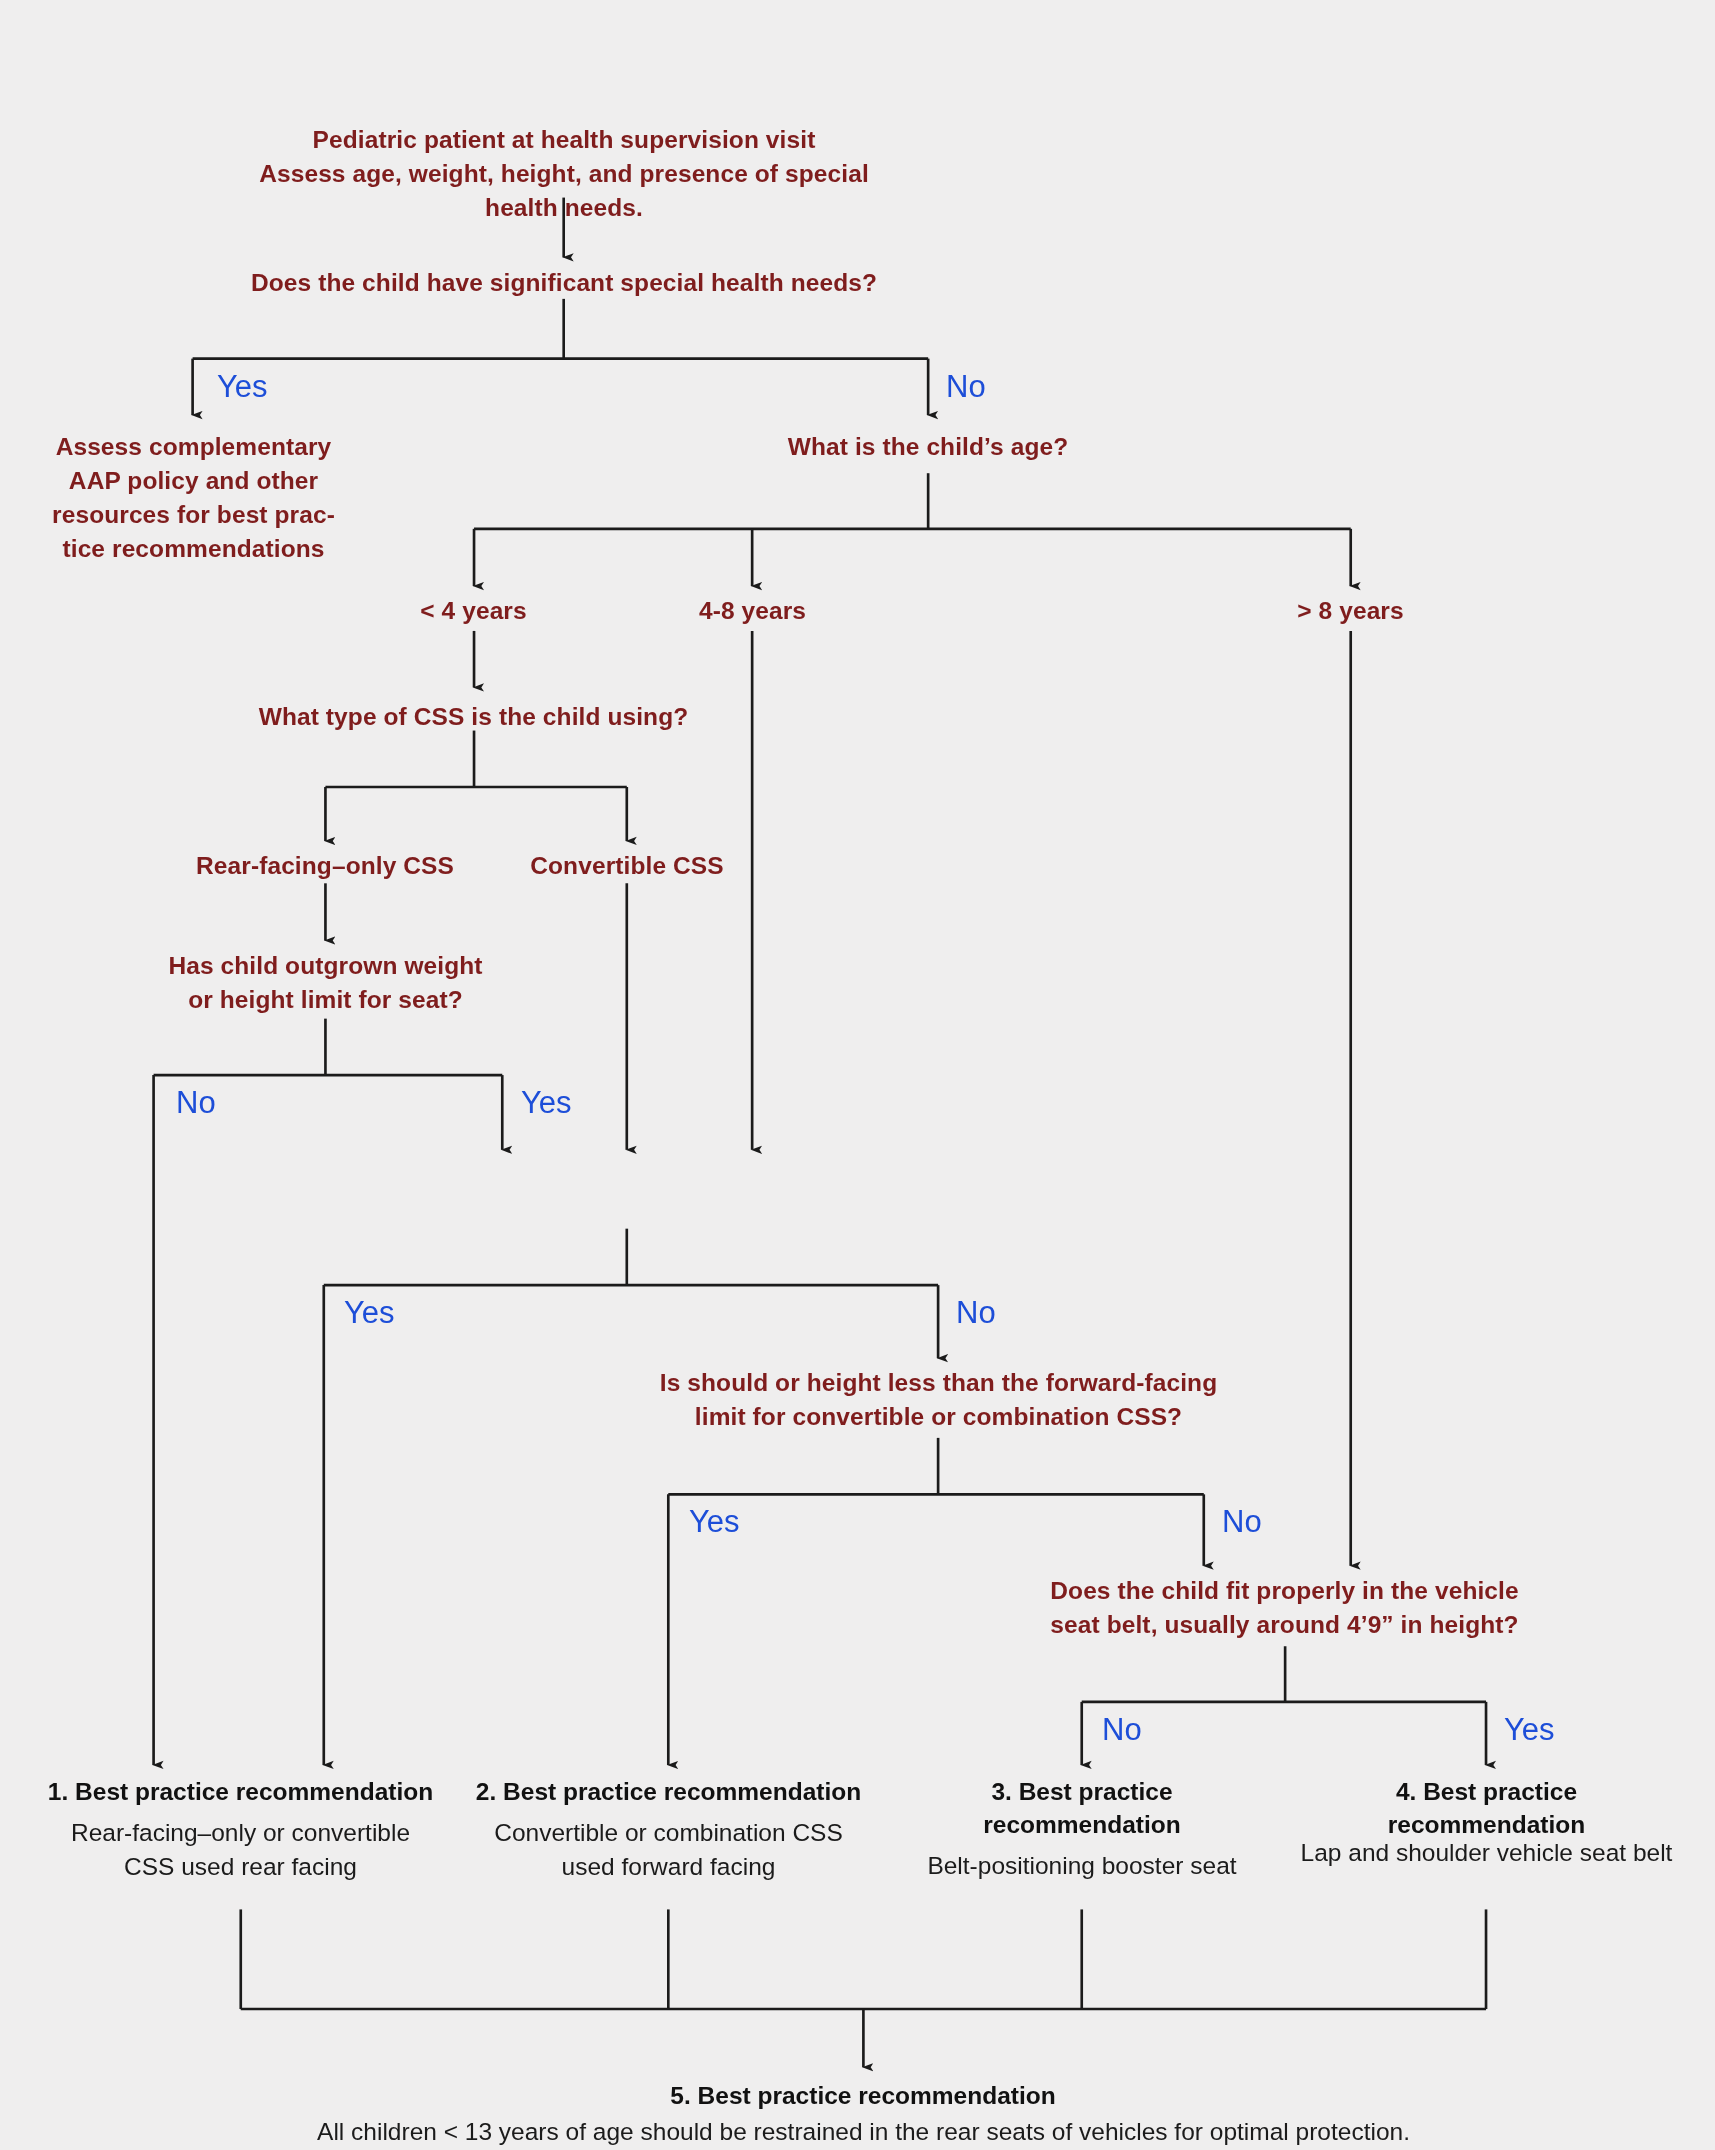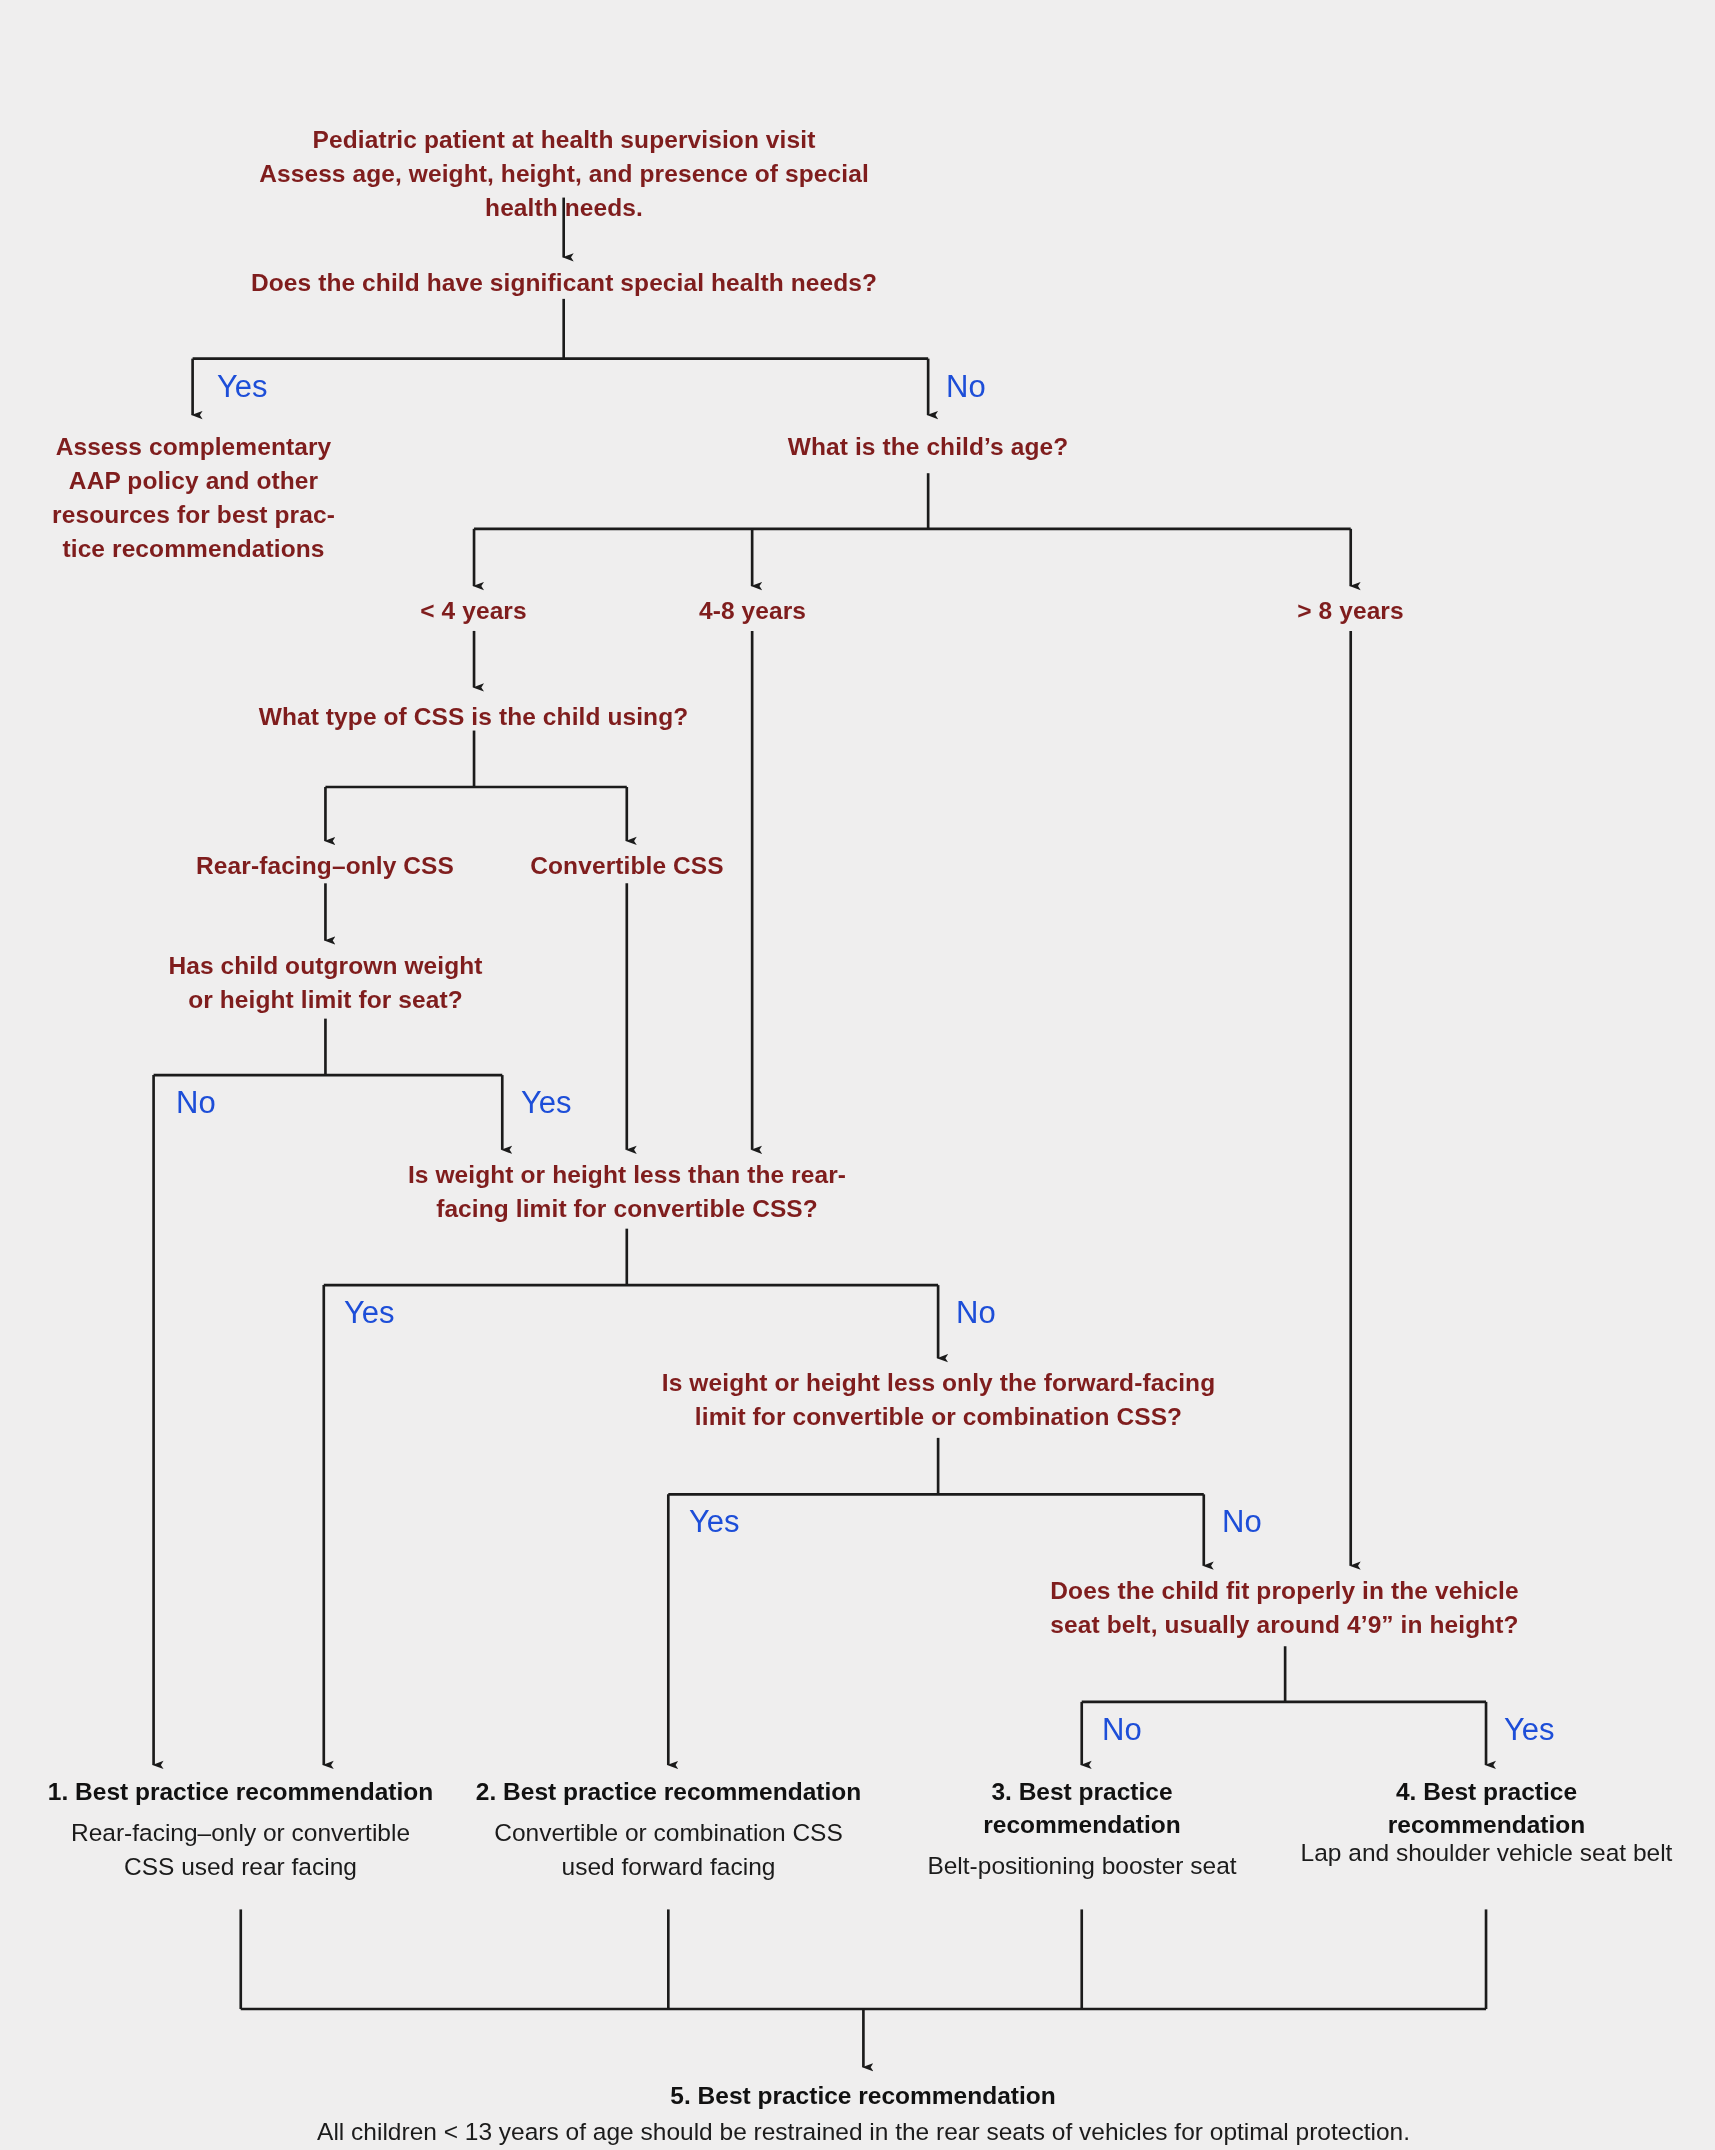--- a/index.html
+++ b/index.html
@@ -159,24 +159,22 @@
 
   <div class="node" style="left:183px; top:700px; width:581px;">What type of CSS is the child using?</div>
 
   <div class="node" style="left:159px; top:849px; width:332px;">Rear-facing–only CSS</div>
 
   <div class="node" style="left:494px; top:849px; width:266px;">Convertible CSS</div>
 
   <div class="node" style="left:118px; top:949px; width:415px;">Has child outgrown weight
 or height limit for seat?</div>
 
-  <div class="node" style="left:378px; top:1158px; width:498px;">Is weight or height less than the rear-
-facing limit for convertible CSS?</div>
-
-  <div class="node" style="left:627px; top:1366px; width:623px;">Is weight or height less only the forward-facing
+
+  <div class="node" style="left:627px; top:1366px; width:623px;">Is should or height less than the forward-facing
 limit for convertible or combination CSS?</div>
 
   <div class="node" style="left:994px; top:1574px; width:581px;">Does the child fit properly in the vehicle
 seat belt, usually around 4’9” in height?</div>
 
   <div class="edge-label" style="left:217px; top:374px;">Yes</div>
 
   <div class="edge-label" style="left:946px; top:374px;">No</div>
 
   <div class="edge-label" style="left:176px; top:1090px;">No</div>

